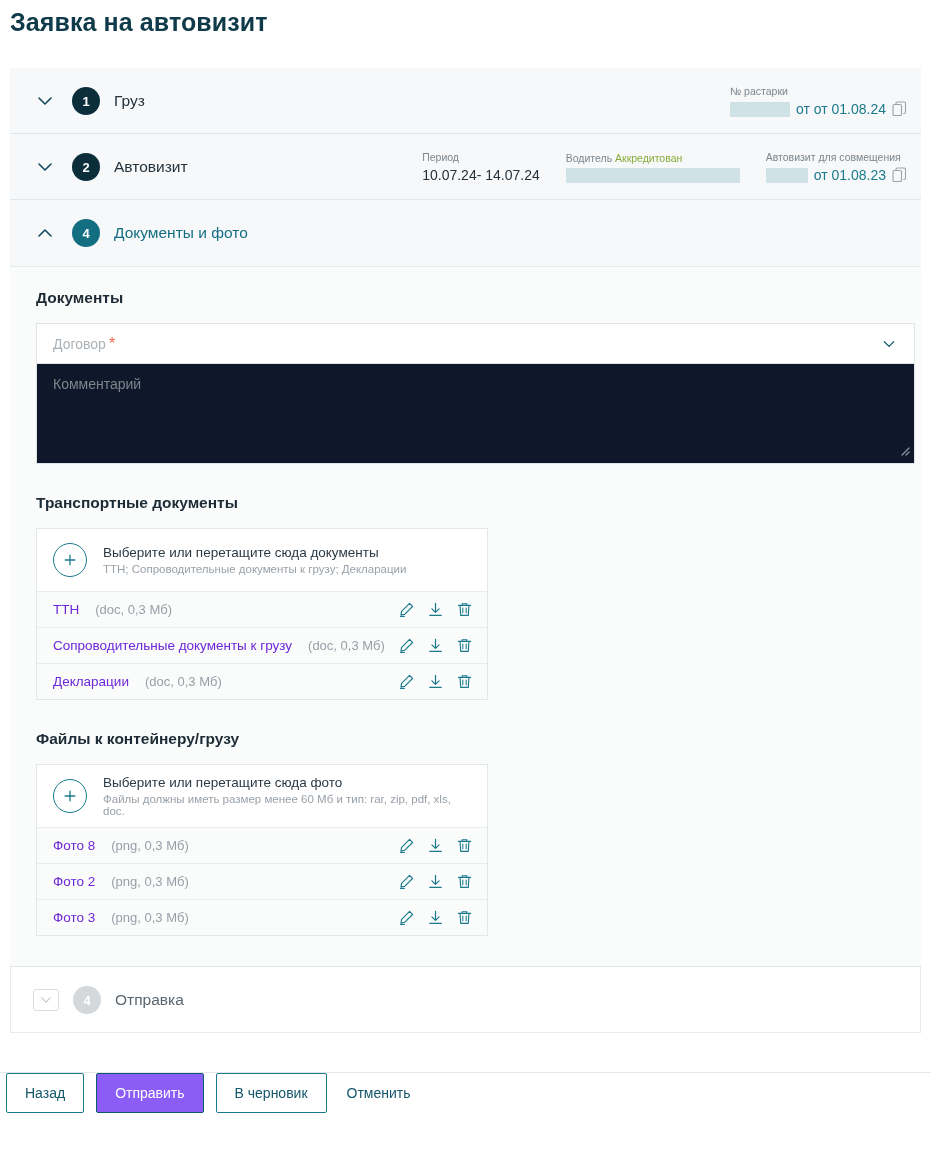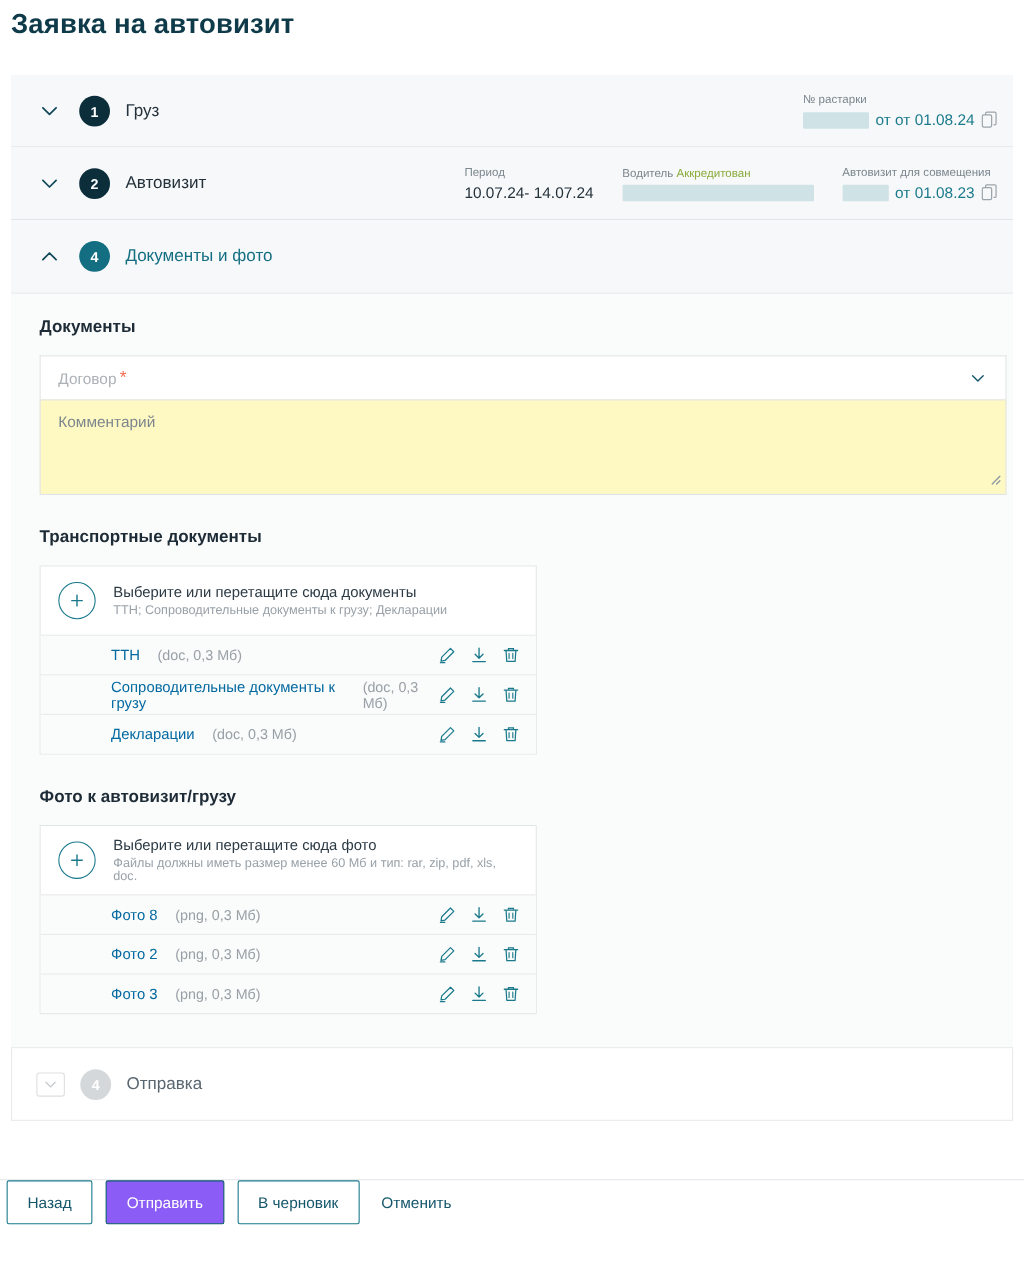--- a/index.html
+++ b/index.html
@@ -86,21 +86,21 @@
     width: 879px; height: 40px; background: #fff;
     border: 1px solid #e1e4e7; border-bottom: none;
     display: flex; align-items: center; padding: 0 16px;
     position: relative;
   }
   .select-placeholder { font-size: 14px; color: #aab1b7; }
   .req { color: #f26c4f; margin-left: 3px; }
   .select-chevron { position: absolute; right: 16px; top: 12px; color: #13566b; }
 
   .textarea-box {
-    width: 879px; height: 87px; background: #fef9c3;
+    width: 879px; height: 101px; background: #0f172a;
     border: 1px solid #e1e4e7;
     padding: 11px 16px; position: relative;
   }
   .textarea-placeholder { font-size: 14px; color: #7d868d; }
   .resize-grip { position: absolute; right: 4px; bottom: 3px; color: #8d98a3; }
 
   
   .upload-wrap { width: 452px; border: 1px solid #e4e7ea; background: #fff; }
   .drop-zone { display: flex; align-items: center; padding: 14px 16px; height: 62px; }
   .plus-circle {
@@ -110,21 +110,21 @@
     flex: 0 0 34px; margin-right: 16px;
   }
   .drop-text-main { font-size: 13.5px; color: #2c3a44; margin-bottom: 3px; }
   .drop-text-sub  { font-size: 11.5px; color: #99a1a8; }
 
   .file-row {
     display: flex; align-items: center;
     height: 36px; padding: 0 14px 0 16px;
     border-top: 1px solid #e8ebed; background: #fafbfb;
   }
-  .file-name { font-size: 13.5px; color: #0369a1; margin-left: 48px; }
+  .file-name { font-size: 13.5px; color: #6d28d9; }
   .file-size { font-size: 13px; color: #98a0a7; margin-left: 16px; }
   .file-actions { margin-left: auto; display: flex; align-items: center; gap: 12px; color: #1a7a8c; }
   .file-actions span { display: inline-flex; cursor: pointer; }
 
   
   .footer {
     position: absolute; left: 0; right: 0; bottom: 0; height: 84px;
     border-top: 1px solid #e4e7ea; background: #fff;
     display: flex; align-items: flex-start; padding-left: 6px; gap: 12px;
   }
@@ -343,21 +343,21 @@
                     <path d="M2.6 4.6h12.8" stroke="currentColor" stroke-width="1.3" stroke-linecap="round"></path>
                     <path d="M6.6 4.4V2.9h4.8v1.5" stroke="currentColor" stroke-width="1.2"></path>
                     <path d="M4.3 4.8l.7 10.4h8l.7-10.4" stroke="currentColor" stroke-width="1.2" stroke-linejoin="round"></path>
                     <path d="M7.2 7.4v5M10.8 7.4v5" stroke="currentColor" stroke-width="1.1" stroke-linecap="round"></path>
                   </svg>
                 </span>
             </span>
           </div>
         </div>
 
-        <div class="sec-title second">Фото к автовизит/грузу</div>
+        <div class="sec-title second">Файлы к контейнеру/грузу</div>
 
         <div class="upload-wrap">
           <div class="drop-zone">
             <span class="plus-circle">
               <svg width="16" height="16" viewBox="0 0 16 16" fill="none">
                   <path d="M8 3.2v9.6M3.2 8h9.6" stroke="currentColor" stroke-width="1.3" stroke-linecap="round"></path>
                 </svg>
             </span>
             <span>
               <span class="drop-text-main" style="display:block">Выберите или перетащите сюда фото</span>

